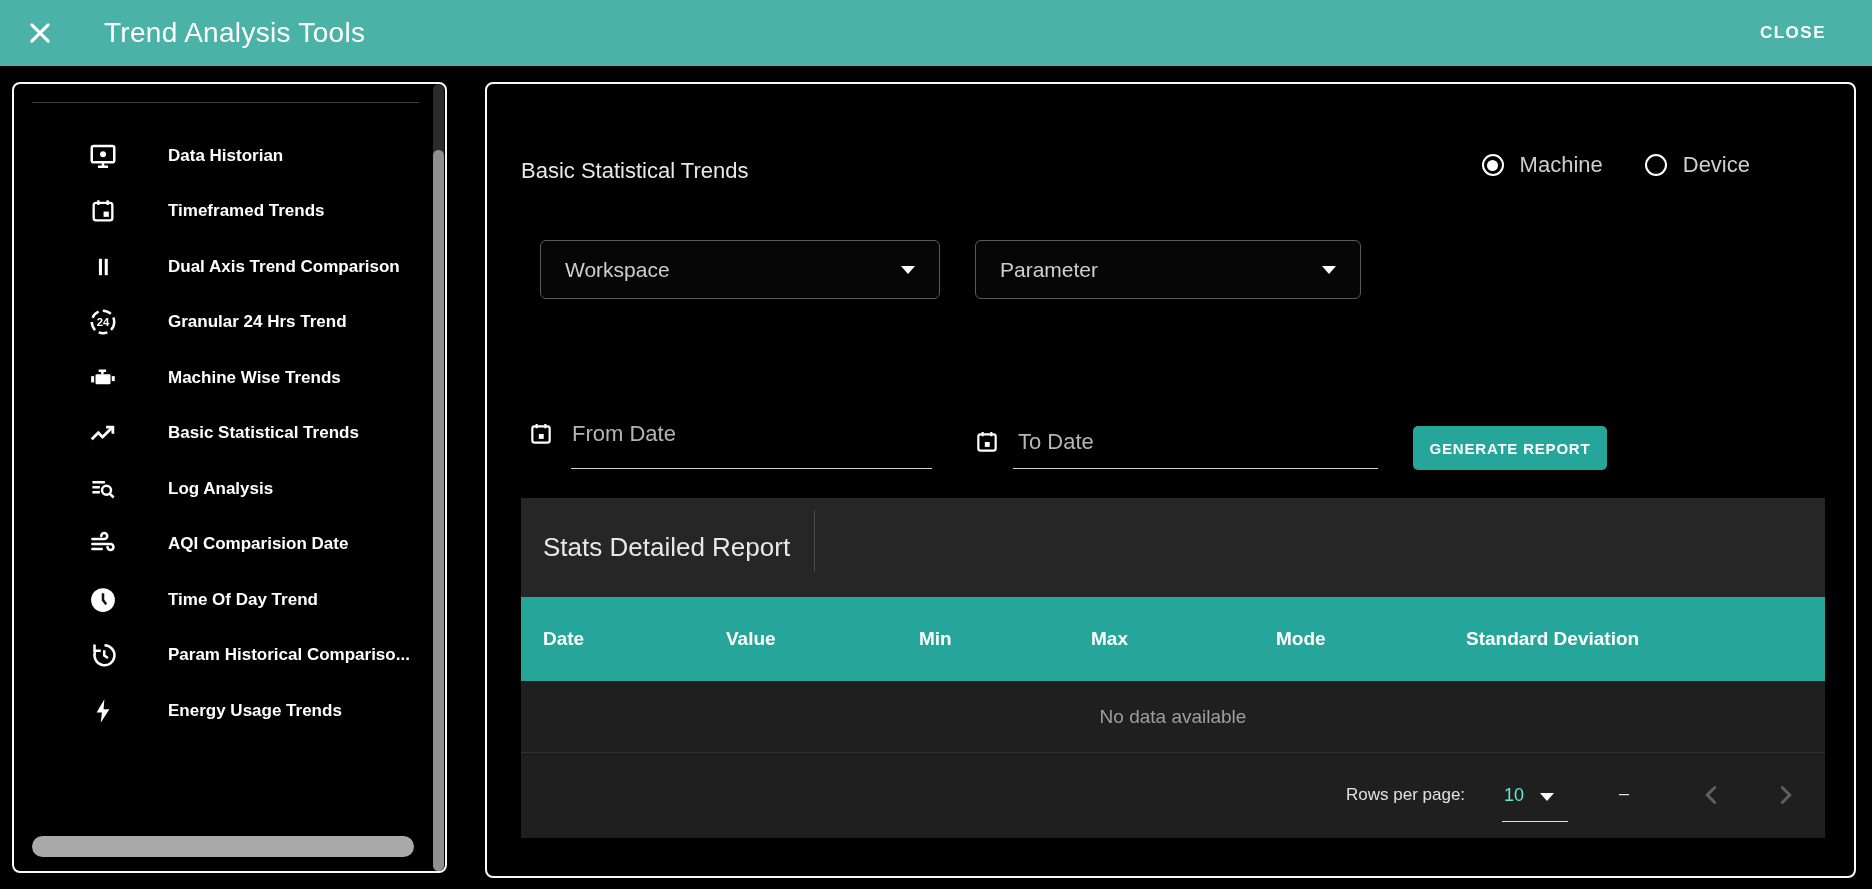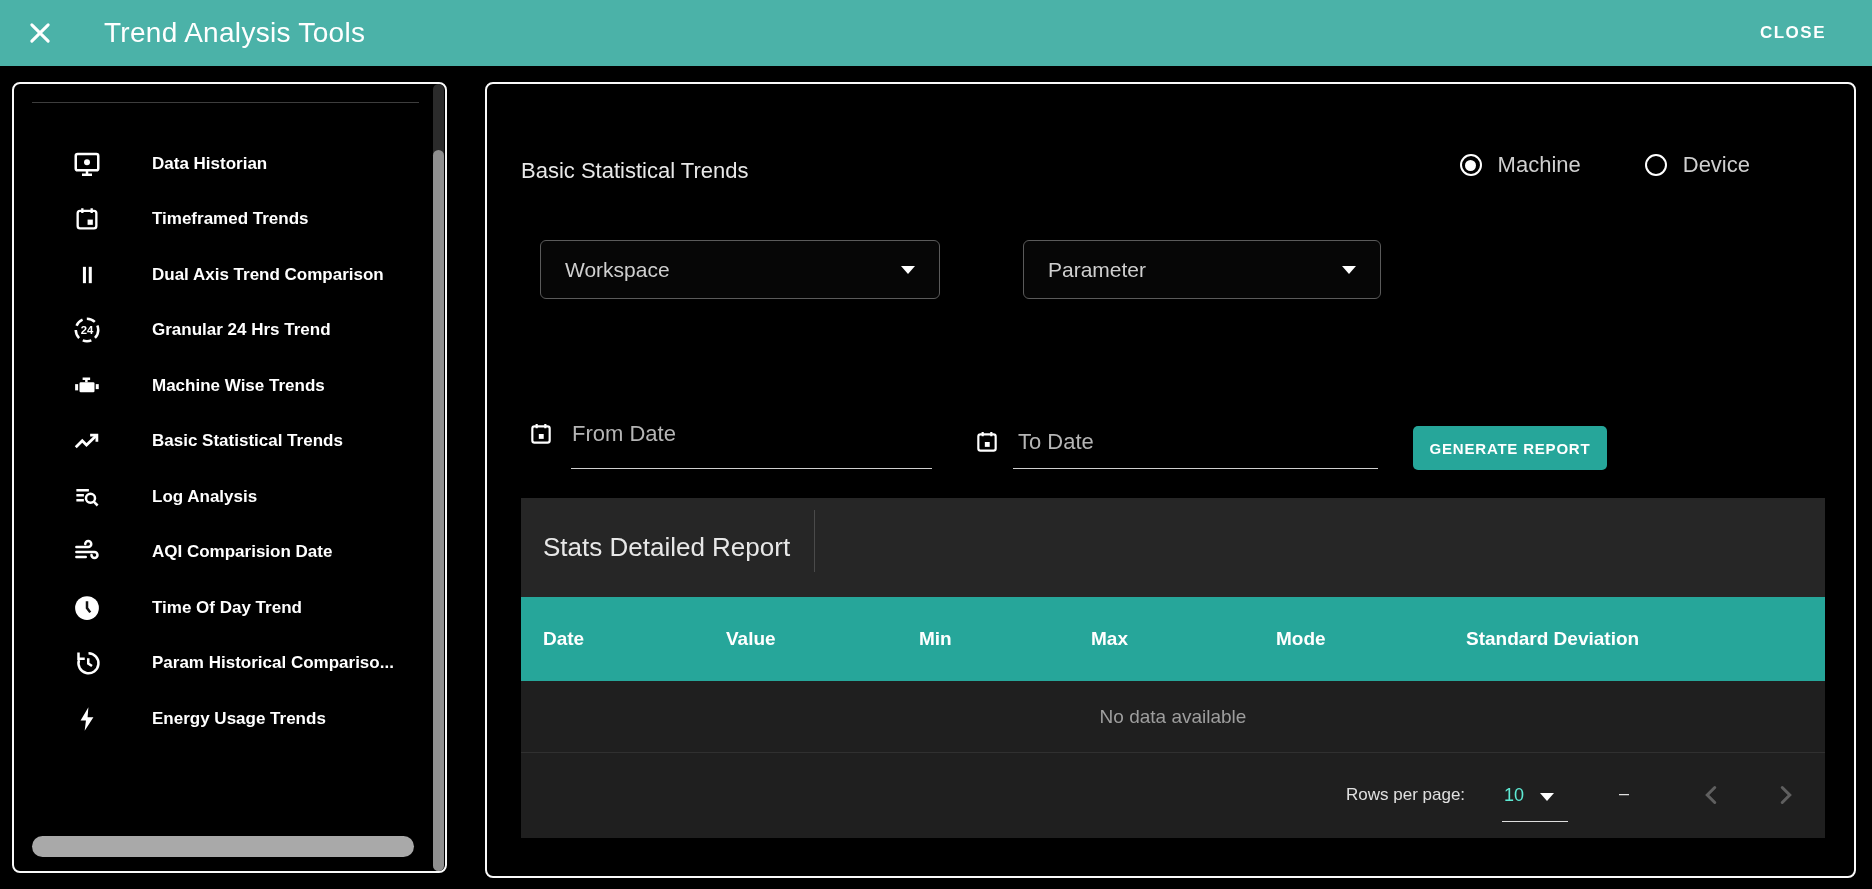--- a/index.html
+++ b/index.html
@@ -9,41 +9,41 @@
 
   
   .appbar { position:absolute; left:0; top:0; width:1872px; height:66px; background:#4bb2a8; display:flex; align-items:center; }
   .appbar .x-btn { position:absolute; left:20px; top:13px; width:40px; height:40px; display:flex; align-items:center; justify-content:center; cursor:pointer; }
   .appbar .title { position:absolute; left:104px; top:0; height:66px; display:flex; align-items:center; color:#fff; font-size:28px; font-weight:400; letter-spacing:.3px; }
   .appbar .close-btn { position:absolute; right:46px; top:0; height:66px; display:flex; align-items:center; color:#fff; font-size:17px; font-weight:700; letter-spacing:1.5px; cursor:pointer; }
 
   
   .sidebar { position:absolute; left:12px; top:82px; width:435px; height:791px; border:2px solid #fafafa; border-radius:8px; background:#000; }
   .sidebar .top-divider { position:absolute; left:18px; top:18px; width:387px; height:1px; background:#3d3d3d; }
-  .menu { position:absolute; left:0; top:52px; width:420px; }
+  .menu { position:absolute; left:0; top:44px; width:420px;padding-left:16px; }
   .menu-item { position:relative; height:55.5px; display:flex; align-items:center; cursor:pointer; }
   .menu-item .mi-icon { position:absolute; left:56px; width:34px; height:34px; display:flex; align-items:center; justify-content:center; }
   .menu-item .mi-label { position:absolute; left:138px; color:#fff; font-size:17px; font-weight:700; white-space:nowrap; }
   
   .vscroll-track { position:absolute; right:1px; top:0px; width:11px; height:787px; background:#2b2b2b; border-radius:6px; }
   .vscroll-thumb { position:absolute; right:0; top:66px; width:11px; height:721px; background:#8f8f8f; border-radius:6px; cursor:pointer; }
   .hscroll-thumb { position:absolute; left:18px; top:752px; width:382px; height:21px; background:#a9a9a9; border-radius:11px; cursor:pointer; }
 
   
   .main { position:absolute; left:485px; top:82px; width:1371px; height:796px; border:2px solid #fafafa; border-radius:8px; background:#000; }
   .section-title { position:absolute; left:34px; top:74px; color:#e8e8e8; font-size:22px; }
-  .radio-group { position:absolute; right:104px; top:68px; display:flex; align-items:center; gap:64px; }
+  .radio-group { position:absolute; right:104px; top:68px; display:flex; align-items:center; gap:42px; }
   .radio-opt { display:flex; align-items:center; gap:16px; cursor:pointer; }
   .radio-circle { width:22px; height:22px; border-radius:50%; border:2.5px solid #fff; position:relative; }
   .radio-circle.sel::after { content:""; position:absolute; left:3.5px; top:3.5px; width:11px; height:11px; border-radius:50%; background:#fff; }
   .radio-label { color:#cfcfcf; font-size:22px; }
 
   .dropdown-row { position:absolute; left:53px; top:156px; width:1280px; display:flex; gap:35px; }
   .dropdown { width:400px; height:59px; border:1px solid #5a5a5a; border-radius:6px; background:#060606; display:flex; align-items:center; padding:0 24px; cursor:pointer;justify-content:flex-end; }
-  .dropdown:last-child { width:358px;margin-left:48px; }
+  .dropdown:last-child { width:386px; }
   .dd-label { color:#cfcfcf; font-size:21px; flex:1; }
   .dd-caret { width:0; height:0; border-left:7px solid transparent; border-right:7px solid transparent; border-top:8px solid #fff; }
 
   .date-row { position:absolute; left:0; top:336px; width:1371px; height:60px; }
   .date-field { position:absolute; display:flex; align-items:center; gap:18px; cursor:text; }
   .date-field .cal { width:26px; height:28px; }
   .date-text { color:#b5b5b5; font-size:22px; }
   .date-underline { position:absolute; height:1px; background:#cfcfcf; top:48px; }
   .generate-btn { position:absolute; left:926px; top:6px; width:194px; height:44px; background:#26a69a; color:#fff; border:none; border-radius:5px; font-family:"Liberation Sans", sans-serif; font-size:15px; font-weight:700; letter-spacing:.8px; cursor:pointer; }
 

